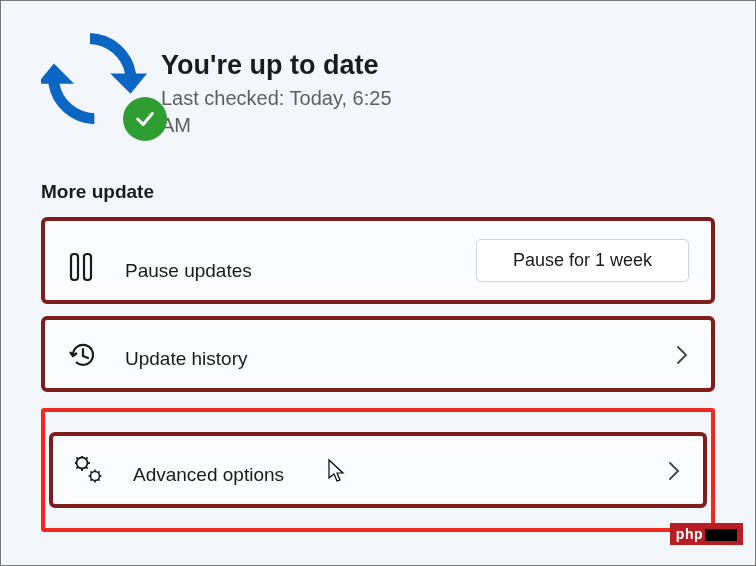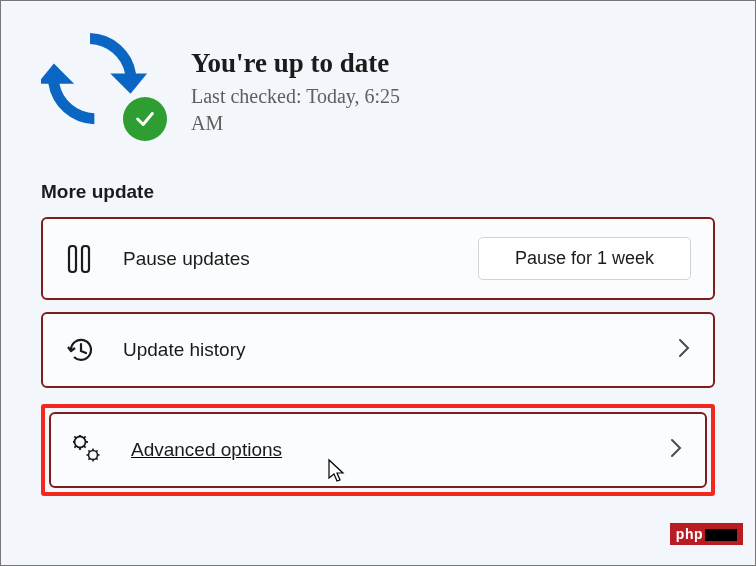--- a/index.html
+++ b/index.html
@@ -9,24 +9,22 @@
   width: 756px;
   height: 566px;
   overflow: hidden;
   position: relative;
   border: 1px solid #777;
 }
 .content { padding: 28px 40px 20px 40px; }
 
 .header-row {
   display: flex;
-  align-items: center;
-  gap: 30px;
+  align-items: flex-end;
   margin-bottom: 42px;
-  font-family: Liberation Serif, serif;
 }
 .sync-icon-wrap {
   position: relative;
   width: 120px;
   height: 110px;
   flex: 0 0 auto;
 }
 .check-badge {
   position: absolute;
   right: -6px;
@@ -66,25 +64,25 @@
 
 .section-heading {
   font-size: 19px;
   font-weight: 600;
   color: #1b1b1b;
   margin-bottom: 14px;
 }
 
 .card {
   background: #fbfcfd;
-  border: 2px solid #7f1d1d;
+  border: 4px solid #7f1d1d;
   border-radius: 6px;
   padding: 18px 22px;
   display: flex;
-  align-items: center;
+  align-items: flex-end;
   gap: 28px;
   margin-bottom: 12px;
   min-height: 76px;
 }
 .card-icon { width: 30px; flex: 0 0 auto; display:flex; justify-content:center; }
 .card-text { flex: 1 1 auto; }
 .card-title { font-size: 19px; color: #1b1b1b; }
 .card-sub { font-size: 16px; color: #616161; margin-top: 2px; line-height:1.35;}
 .pause-btn {
   background: #fff;
@@ -94,23 +92,22 @@
   font-size: 18px;
   font-family: inherit;
   color: #1b1b1b;
   cursor: pointer;
 }
 .chevron { color: #4a4a4a; }
 
 .highlight-box {
   border: 4px solid #f2281f;
   border-radius: 3px;
-  padding: 4px 4px;
+  padding: 20px 4px;
   margin-top: 16px;
-  text-decoration: underline;
 }
 .highlight-box .card { margin-bottom: 0; }
 
 .cursor {
   position: absolute;
   left: 326px;
   top: 457px;
   pointer-events: none;
 }
 .watermark {

